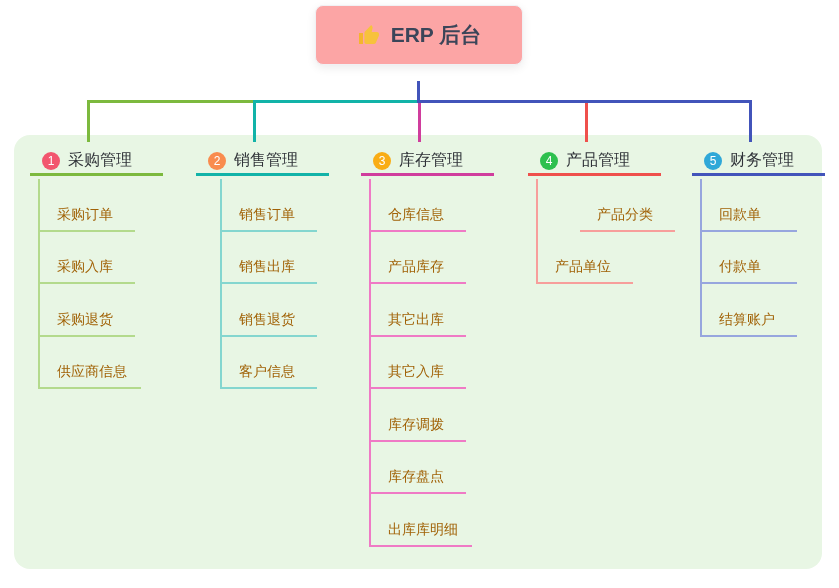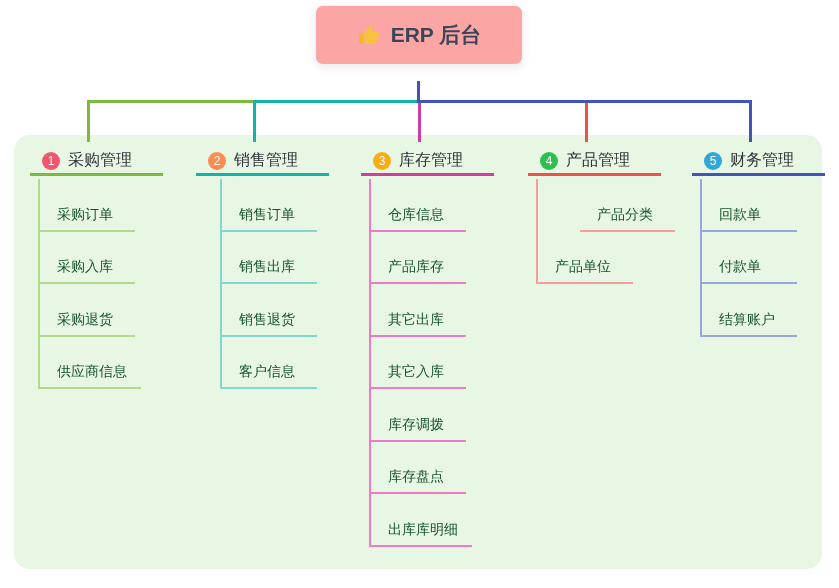--- a/index.html
+++ b/index.html
@@ -39,21 +39,21 @@
     color:#ffffff;font-size:12px;line-height:1;
   }
   .children{
     position:absolute;top:179px;border-left:2px solid #000;z-index:2;
   }
   .child{
     height:52.5px;width:max-content;min-width:95px;
     border-bottom:2px solid #000;
     display:flex;align-items:flex-end;
     padding:0 14px 6px 17px;box-sizing:border-box;
-    font-size:14px;color:#14532d;
+    font-size:14px;color:#a16207;
   }
 </style>
 </head>
 <body>
 
 <div id="stage">
   <div class="panel" style="background: rgb(232, 246, 228);"></div>
 
   <div class="root-node">
     <span class="root-icon">

